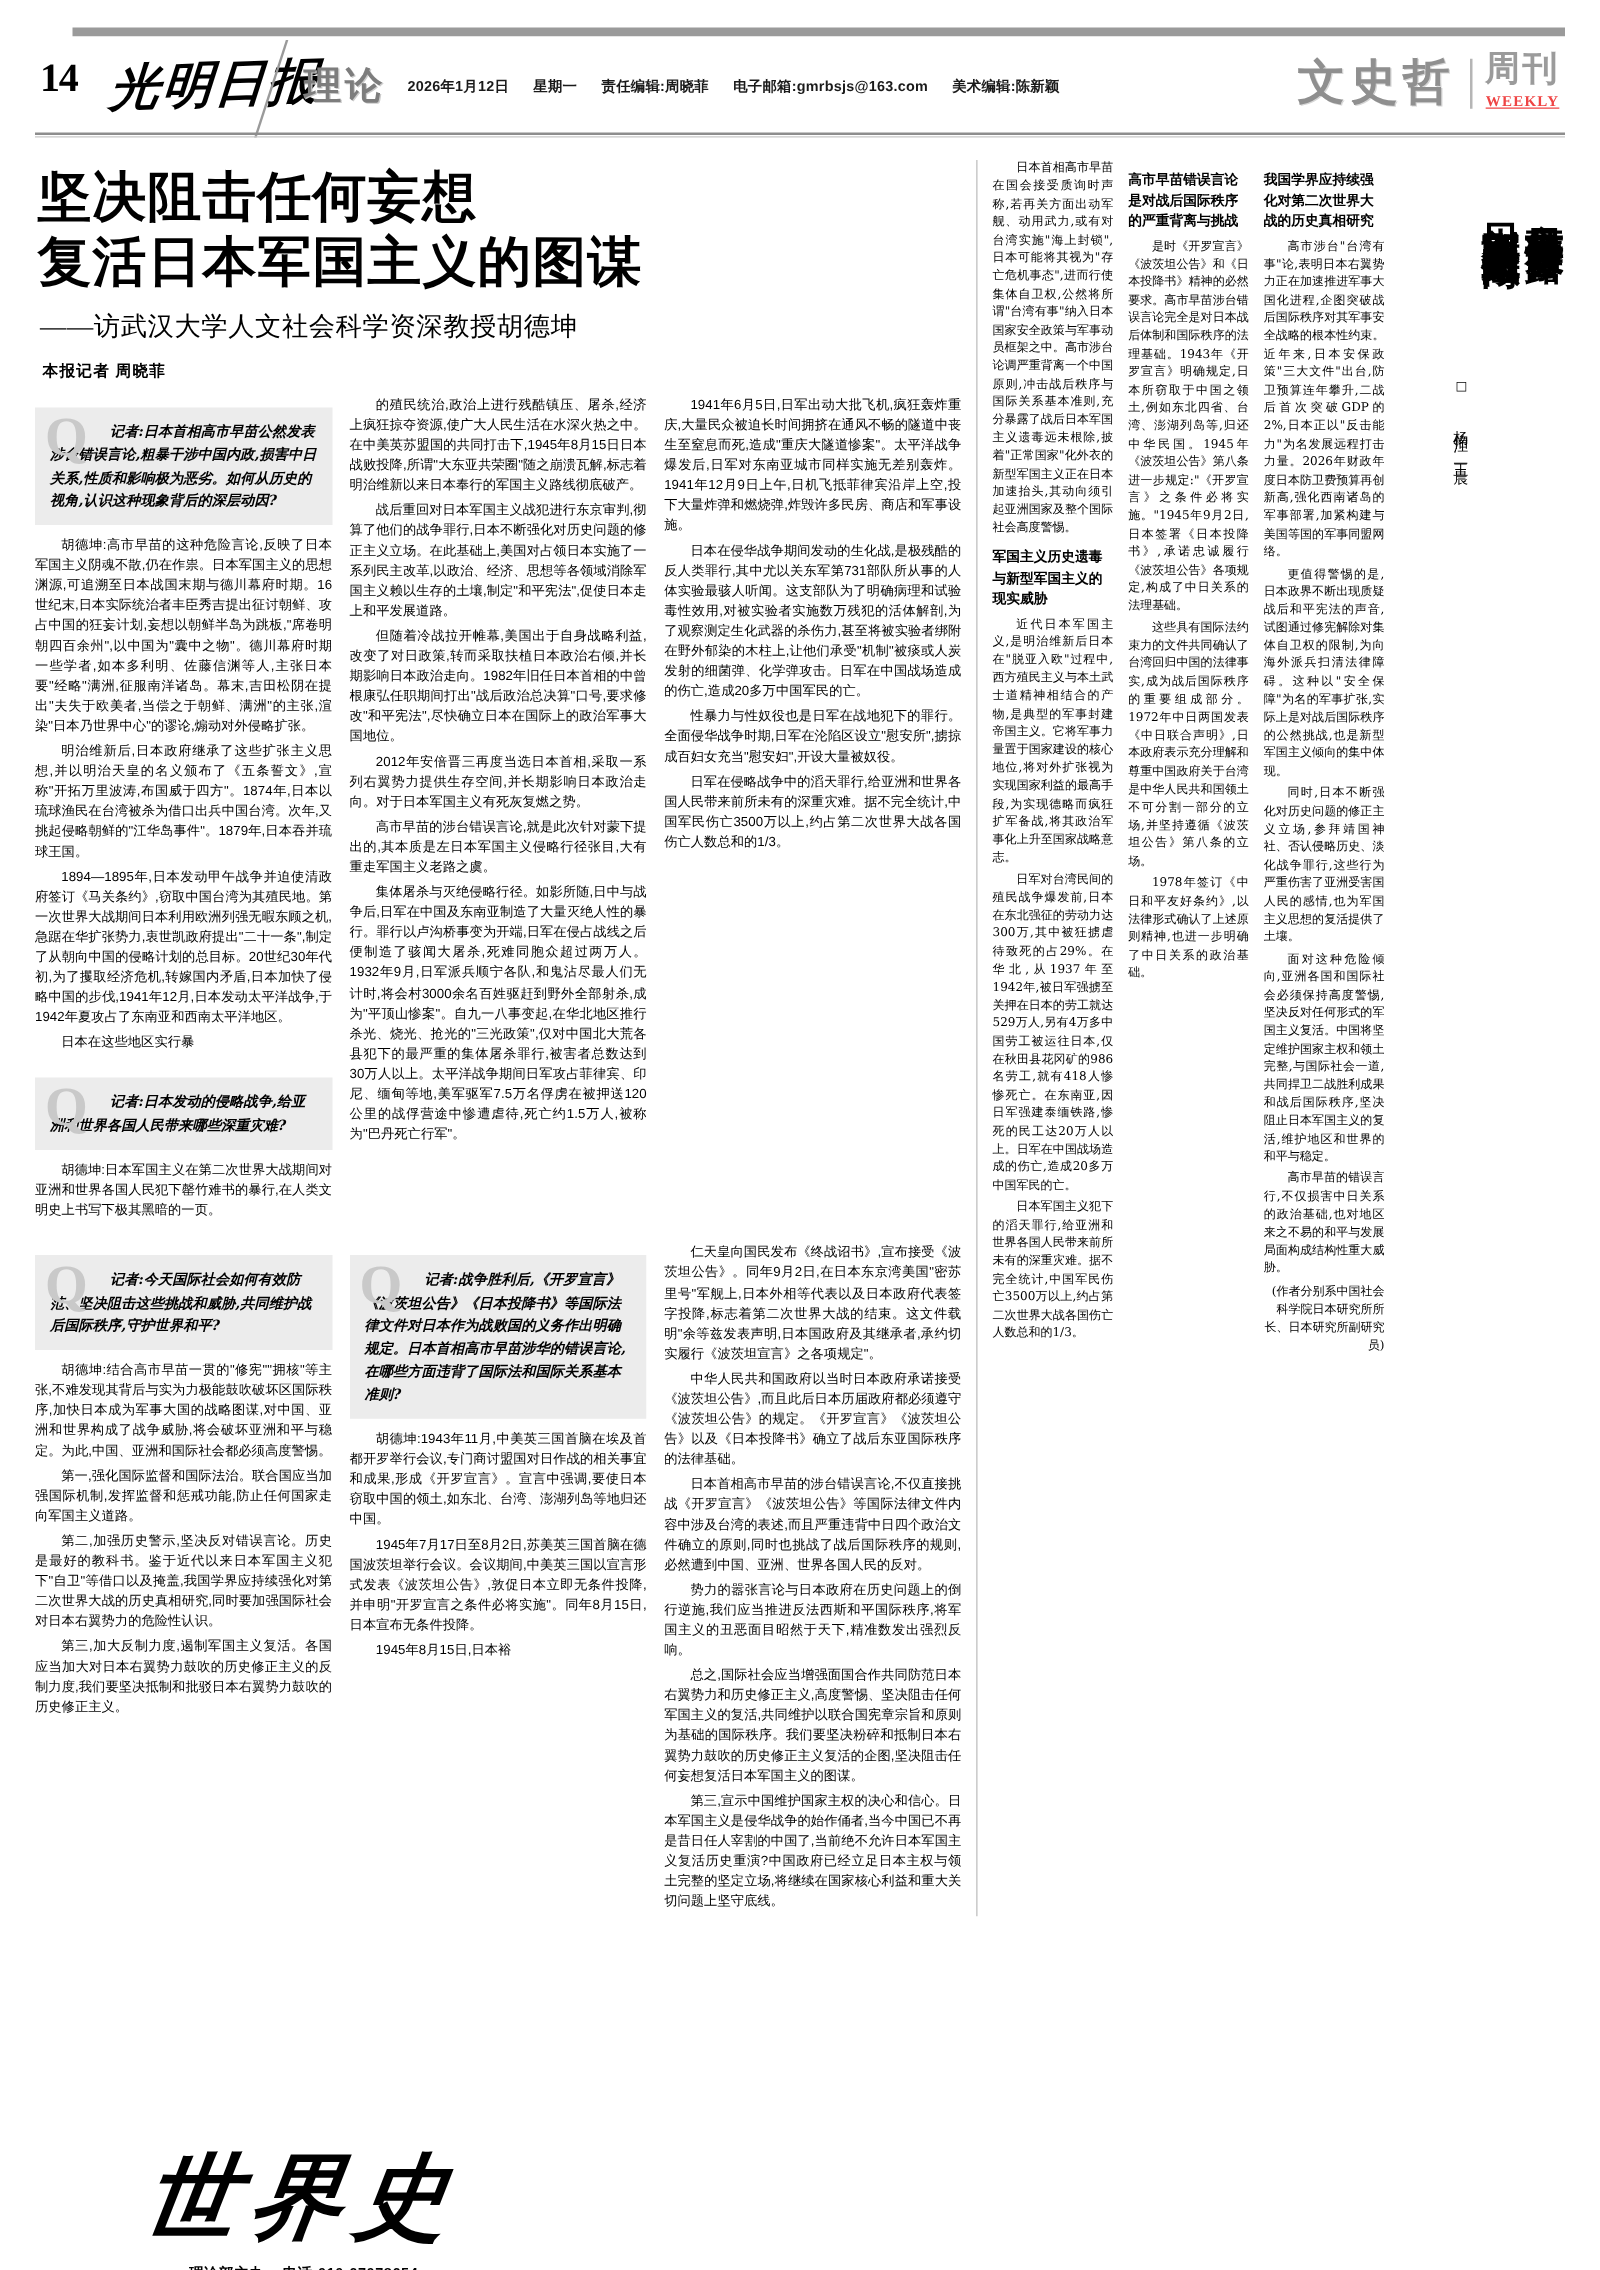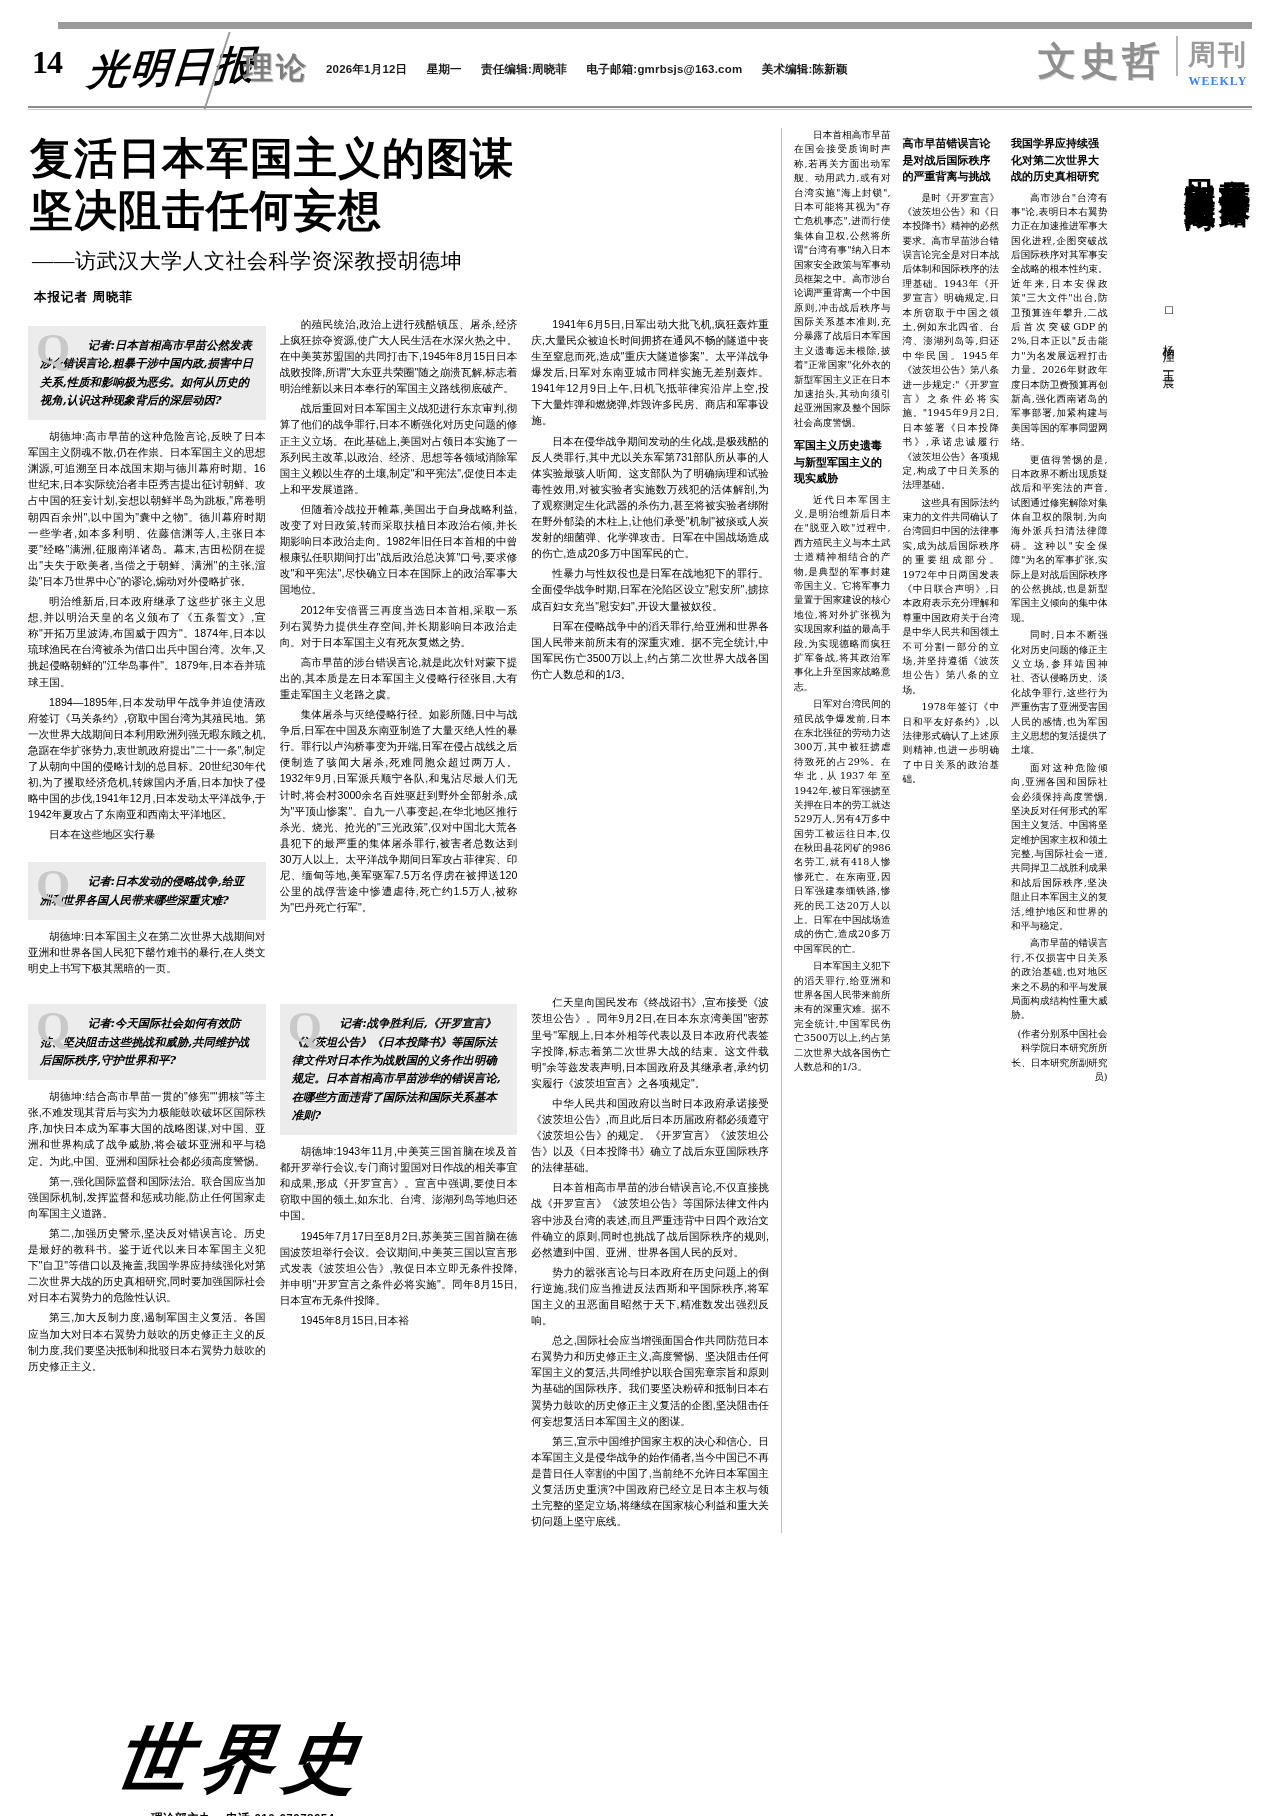--- a/index.html
+++ b/index.html
@@ -20,28 +20,28 @@
   .logo-cn{position:absolute;left:60px;top:18px;font-size:40px;font-weight:700;
            font-family:"DejaVu Serif",serif;font-style:italic;letter-spacing:2px;
            transform:skewX(-6deg) rotate(-2deg);}
   .slash{position:absolute;left:188px;top:10px;width:2px;height:78px;background:#9a9a9a;
          transform:skewX(-18deg);}
   .section-tag{position:absolute;left:215px;top:26px;font-size:30px;font-weight:700;
                color:#7d7d7d;letter-spacing:3px;text-shadow:1px 1px 0 #ccc;}
   .mast-meta{position:absolute;left:298px;top:40px;font-size:11.5px;font-weight:700;
              color:#1a1a1a;font-family:"Liberation Sans",sans-serif;letter-spacing:.2px;}
   .mast-meta span{margin-right:16px;}
-  .brand-wrap{position:absolute;right:4px;top:14px;display:flex;align-items:flex-start;margin-left:32px;}
+  .brand-wrap{position:absolute;right:4px;top:14px;display:flex;align-items:flex-end;margin-left:32px;}
   .brand-cn{font-size:38px;font-weight:700;color:#8f8f8f;letter-spacing:4px;
             text-shadow:1px 1px 0 #d6d6d6;}
   .brand-div{width:2px;height:40px;background:#b5b5b5;margin:0 10px 4px 12px;}
   .brand-right{display:flex;flex-direction:column;align-items:center;margin-bottom:2px;}
   .brand-zk{font-size:28px;font-weight:700;color:#9b9b9b;letter-spacing:2px;}
-  .brand-wk{font-size:12px;font-weight:700;color:#3b82f6;letter-spacing:1px;
-            font-family:"Liberation Serif",serif;}
+  .brand-wk{font-size:12px;font-weight:700;color:#ef4444;letter-spacing:1px;
+            font-family:"Liberation Serif",serif;text-decoration:underline;}
 
   
   .body-wrap{position:relative;margin:14px 28px 0 28px;display:flex;gap:0;}
   .left-block{width:760px;position:relative;}
   .vrule{width:1px;background:#bdbdbd;margin:0 12px;flex:0 0 1px;}
   .right-block{width:458px;position:relative;display:flex;}
 
   
   .headline{font-family:"DejaVu Serif",serif;font-weight:700;font-size:43px;
             line-height:1.22;letter-spacing:1px;margin:4px 0 0 2px;}
@@ -120,22 +120,22 @@
     </div>
     <div class="mast-rule"></div>
     <div class="mast-rule2"></div>
   </div>
 
   <div class="body-wrap">
 
     <div class="left-block">
 
       <div class="headline">
+        <div>坚决阻击任何妄想</div>
         <div>复活日本军国主义的图谋</div>
-        <div>坚决阻击任何妄想</div>
       </div>
       <div class="subhead">——访武汉大学人文社会科学资深教授胡德坤</div>
       <div class="byline">本报记者 周晓菲</div>
 
       <div class="cols3" style="margin-top:10px;">
 
         <div class="col">
           <div class="qbox">
             <div class="qmark">Q</div>
             <div class="qtext">记者:日本首相高市早苗公然发表涉台错误言论,粗暴干涉中国内政,损害中日关系,性质和影响极为恶劣。如何从历史的视角,认识这种现象背后的深层动因?</div>

